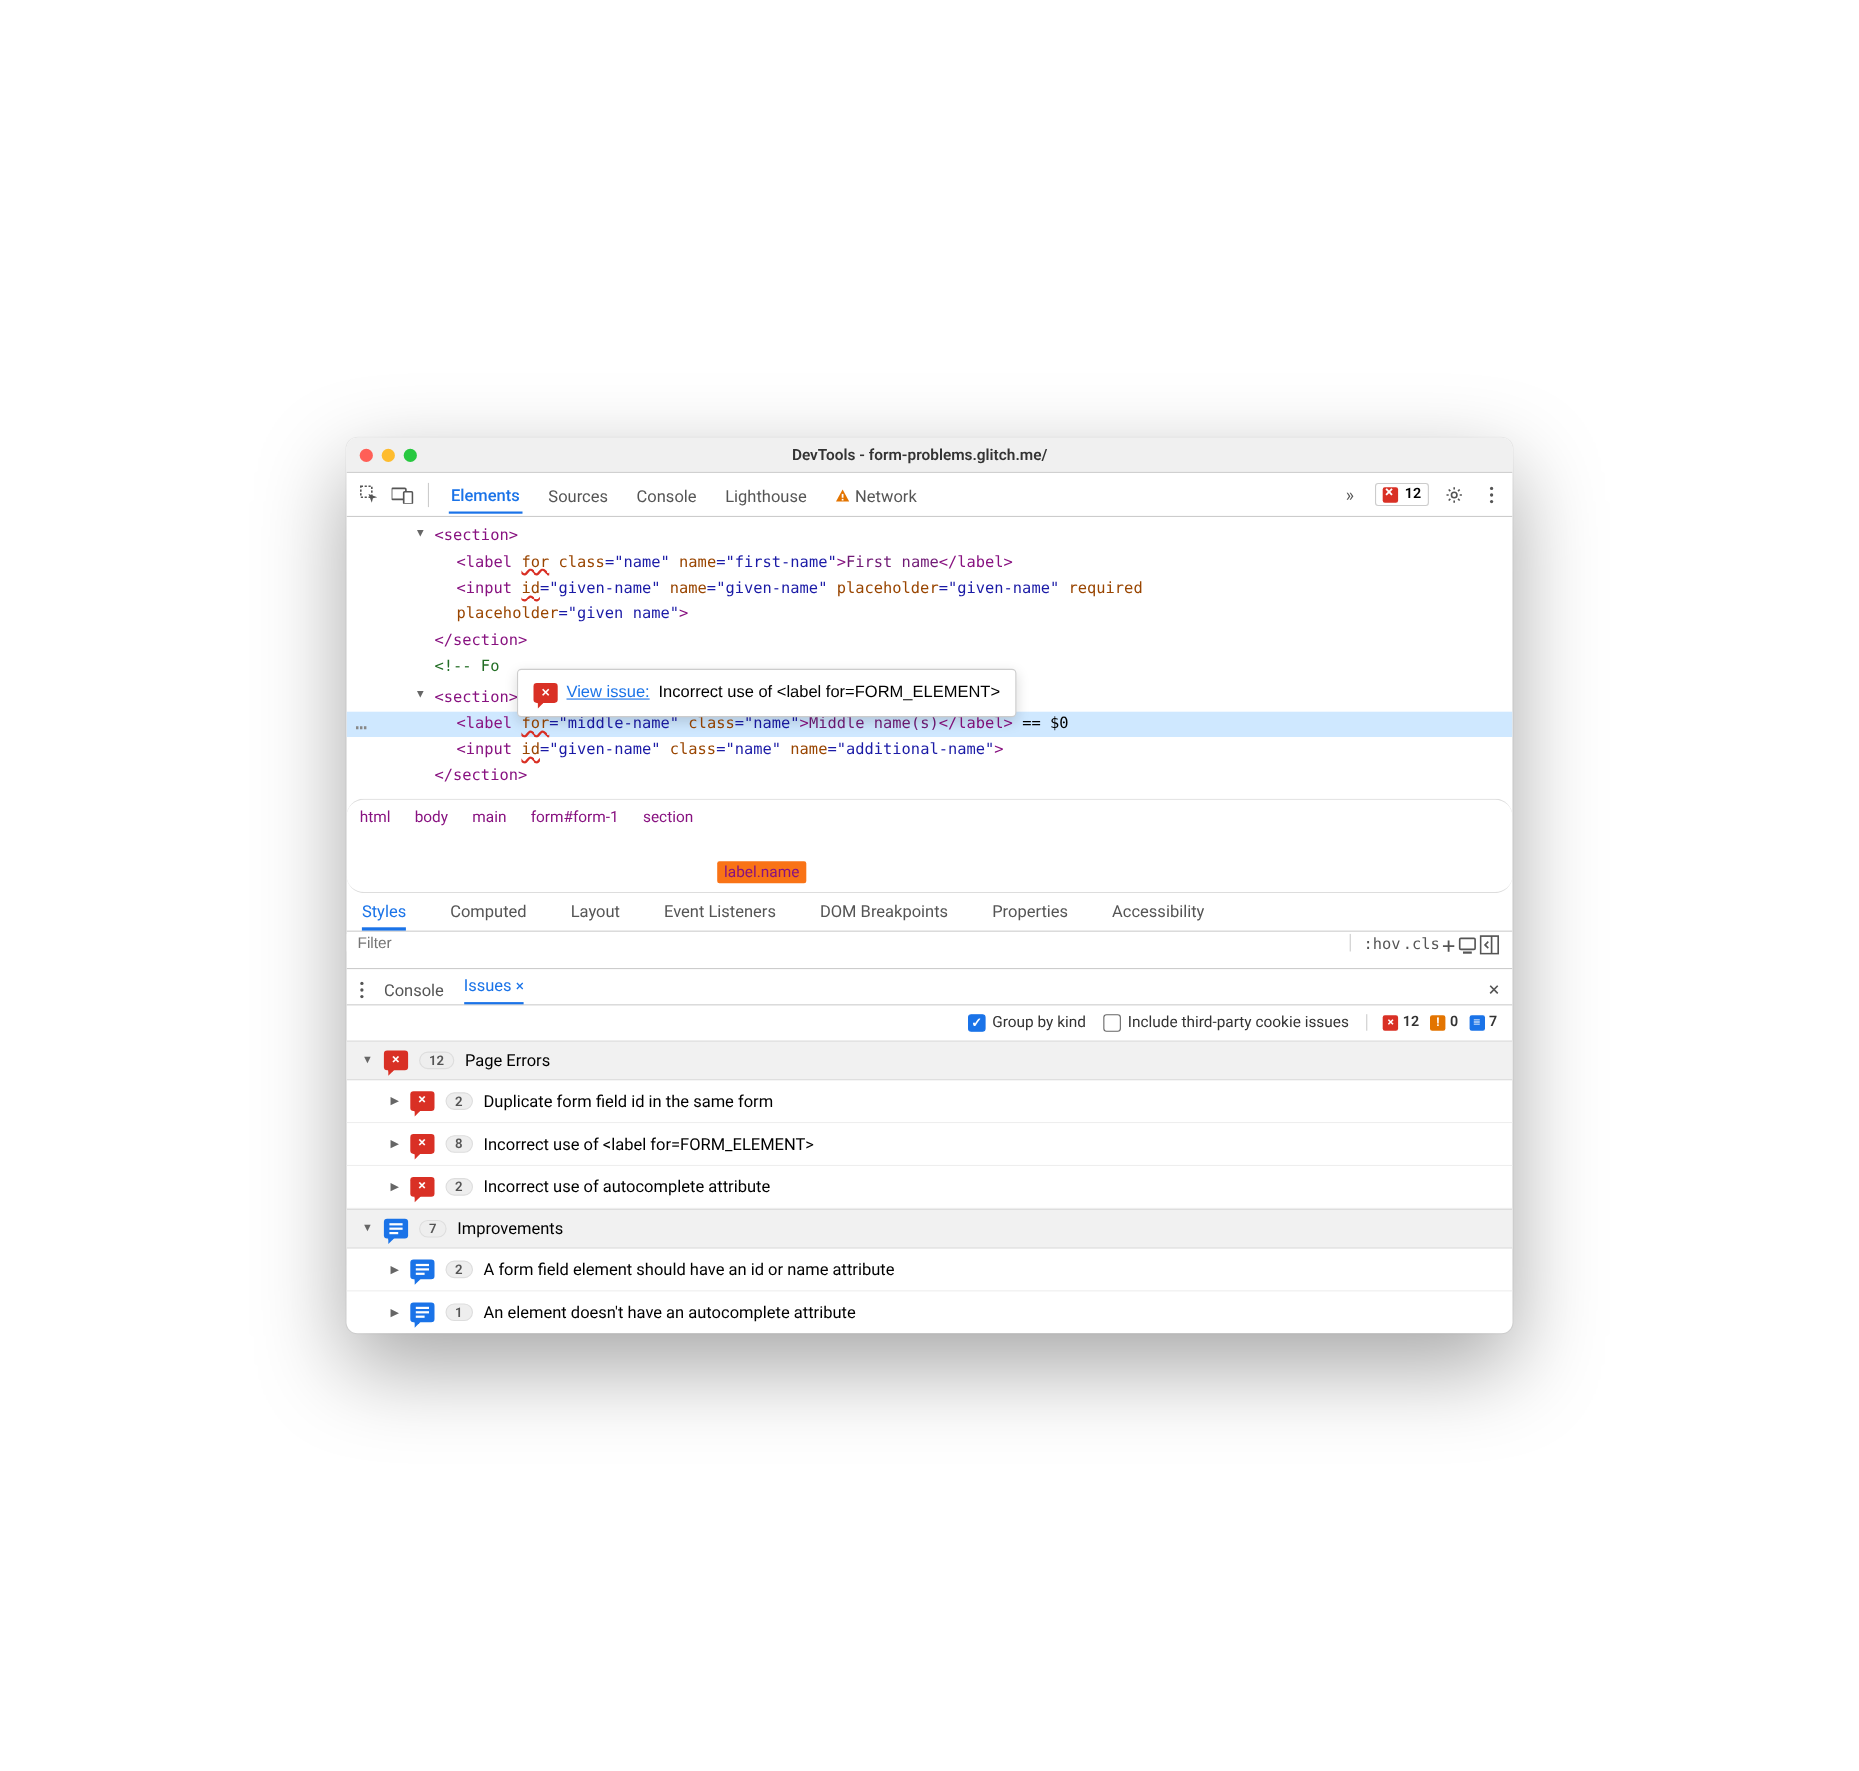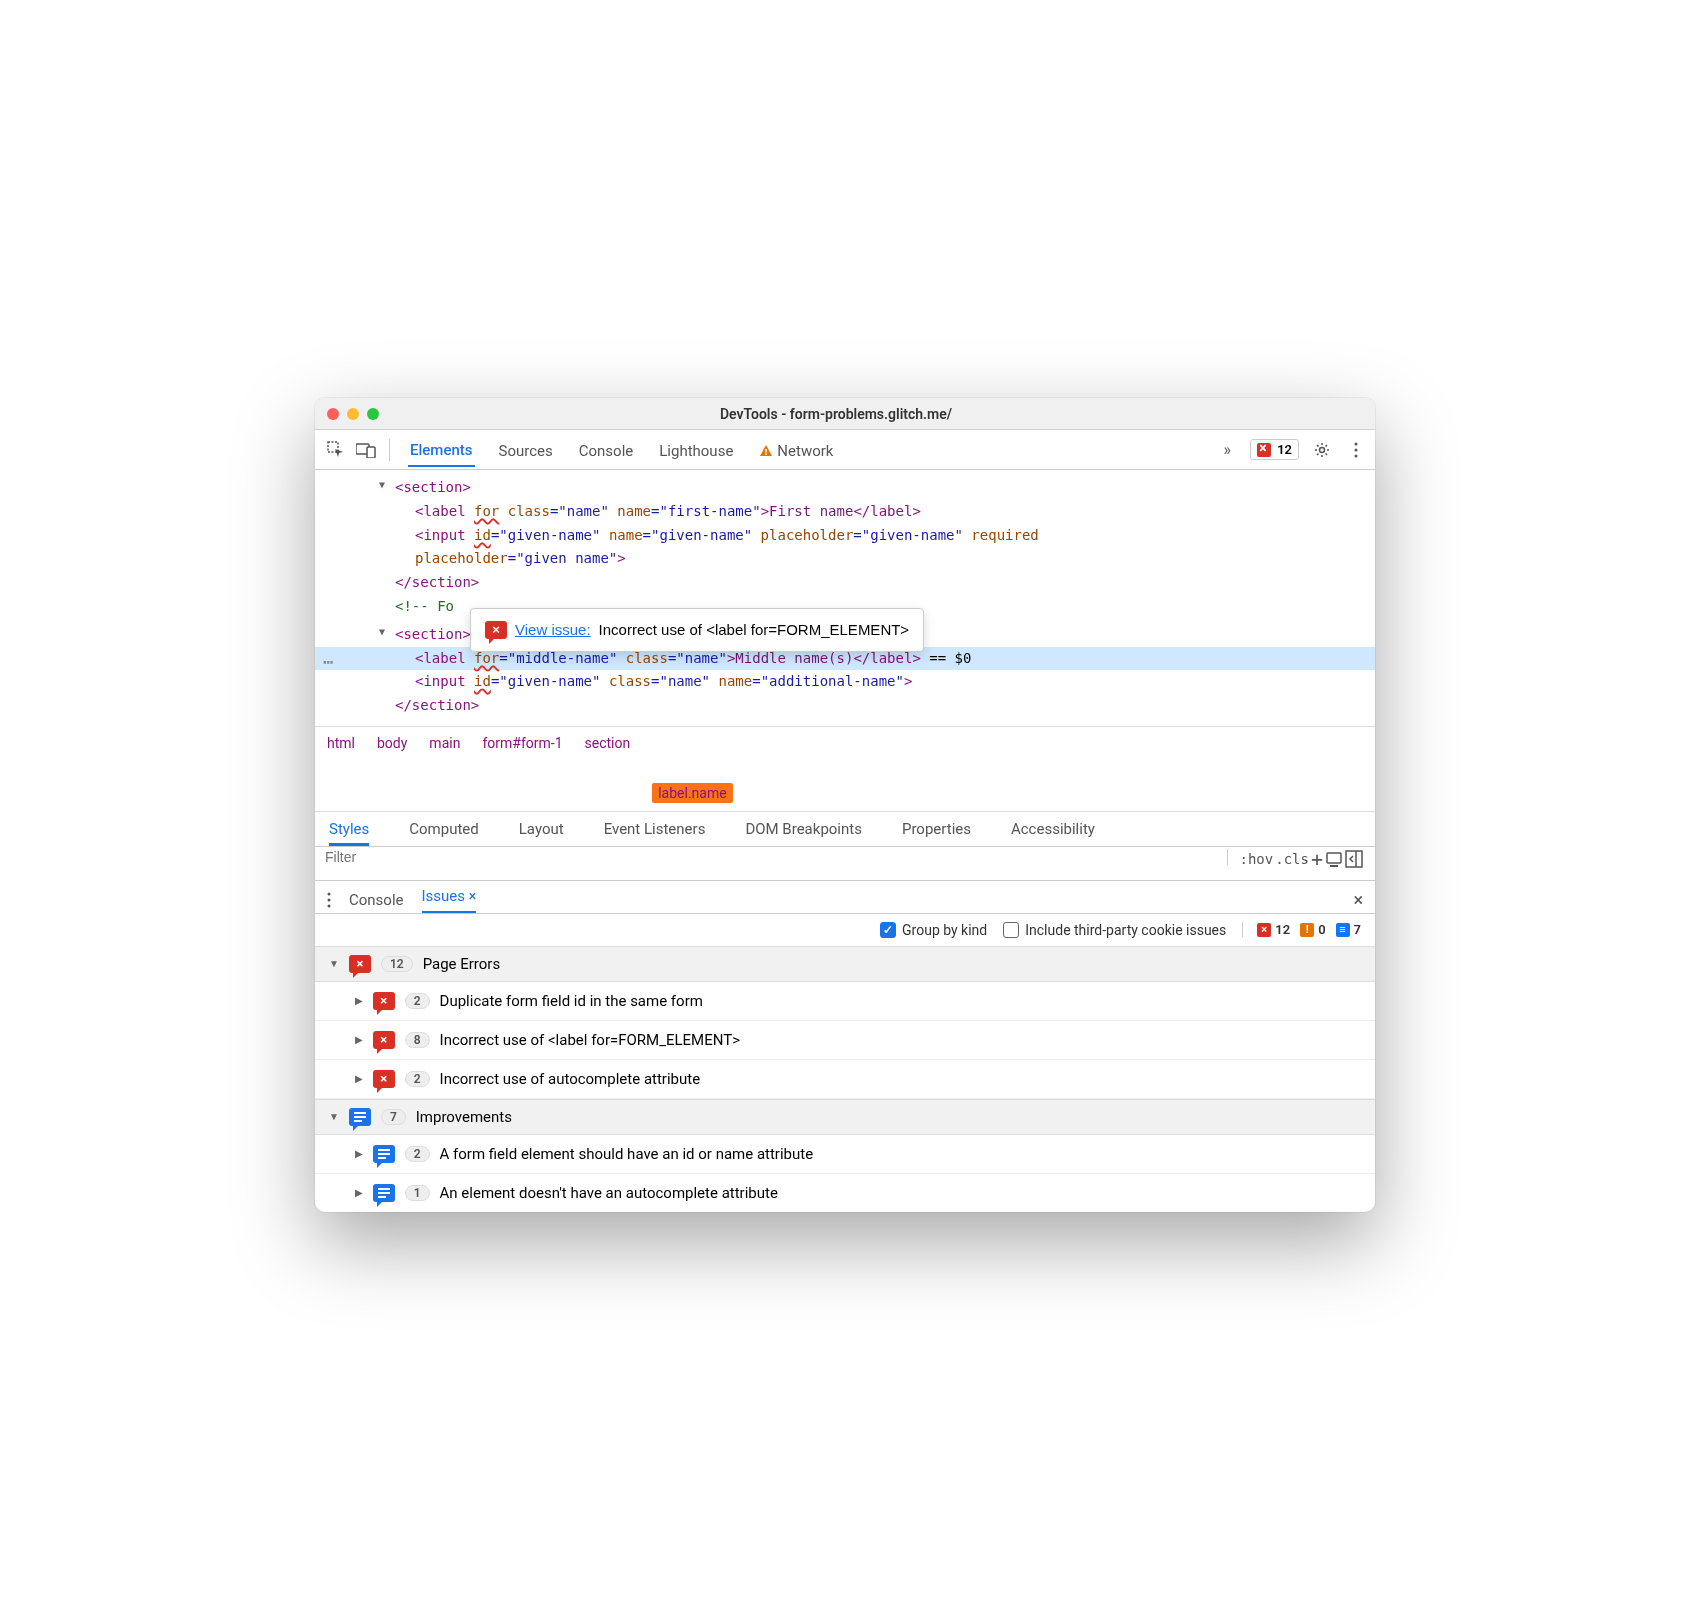--- a/index.html
+++ b/index.html
@@ -73,21 +73,21 @@
   padding: 8px 14px; font-family: -apple-system, sans-serif; font-size: 15px;
   display:flex; align-items:center; gap:8px;
   z-index:10;
 }
 .tooltip-pop a { color:#1a73e8; text-decoration: underline; }
 .err-speech { width:22px;height:18px;background:#d93025;border-radius:3px;position:relative;display:inline-flex;align-items:center;justify-content:center;color:#fff;font-weight:700;font-size:13px;}
 .err-speech::after{content:"";position:absolute;bottom:-5px;left:4px;border:4px solid transparent;border-top-color:#d93025;border-left-color:#d93025;}
 .info-speech { width:22px;height:18px;background:#1a73e8;border-radius:3px;position:relative;display:inline-flex;align-items:center;justify-content:center;}
 .info-speech::after{content:"";position:absolute;bottom:-5px;left:4px;border:4px solid transparent;border-top-color:#1a73e8;border-left-color:#1a73e8;}
 .info-speech .lines{width:12px;height:10px;background:linear-gradient(#fff,#fff) 0 0/12px 2px no-repeat,linear-gradient(#fff,#fff) 0 4px/12px 2px no-repeat,linear-gradient(#fff,#fff) 0 8px/8px 2px no-repeat;}
-.breadcrumb { padding: 8px 12px; font-size: 14px; color: #881280; border-top:1px solid #ddd; border-bottom:1px solid #ddd; display:flex; gap:22px;}
+.breadcrumb { padding: 8px 12px; font-size: 14px; color: #881280; border-top:1px solid #ddd; border-bottom:1px solid #ddd; display:flex; gap:22px;border-radius:16px;}
 .breadcrumb .current { background:#f97316; padding:2px 6px; border-radius:2px;margin-top:48px;}
 .sub-tabs { display:flex; gap:40px; padding:8px 14px; border-bottom:1px solid #ccc; font-size:15px; color:#555;}
 .sub-tabs .active { color:#1a73e8; border-bottom:3px solid #1a73e8; padding-bottom:5px; margin-bottom:-8px;}
 .styles-bar { display:flex; align-items:flex-start; border-bottom:1px solid #ccc; height:34px;}
 .styles-bar input { border:none; border-right:1px solid #ccc; height:100%; padding:0 10px; font-size:14px; width:100%; outline:none;}
 .styles-bar .filter-wrap { flex:1; }
 .styles-bar .right { display:flex; gap:2px; padding:0 12px; font-family:Menlo,monospace; font-size:14px; color:#555; align-items:center;}
 .drawer-tabs { display:flex; align-items:center; gap:18px; padding:6px 12px 0; border-bottom:1px solid #ccc; font-size:15px; color:#555;}
 .drawer-tabs .active { color:#1a73e8; border-bottom:2px solid #1a73e8; padding-bottom:6px;}
 .drawer-tabs .drawer-close { margin-left:auto; font-size:18px; color:#555;}

